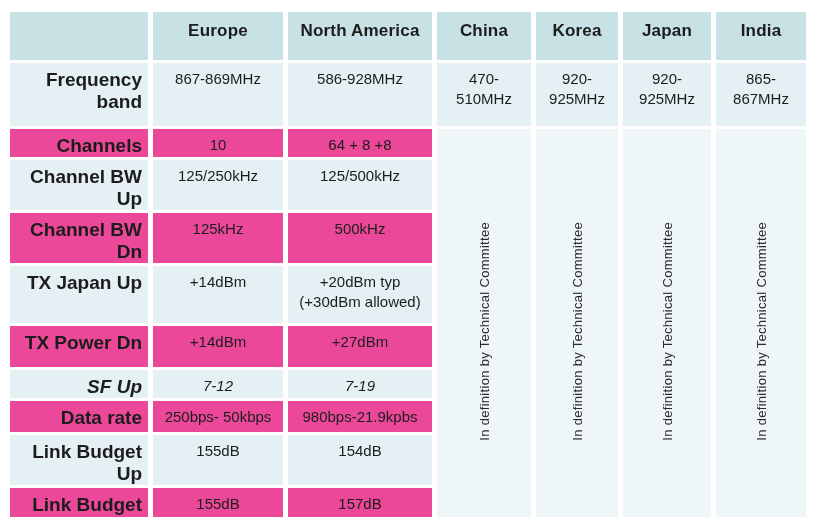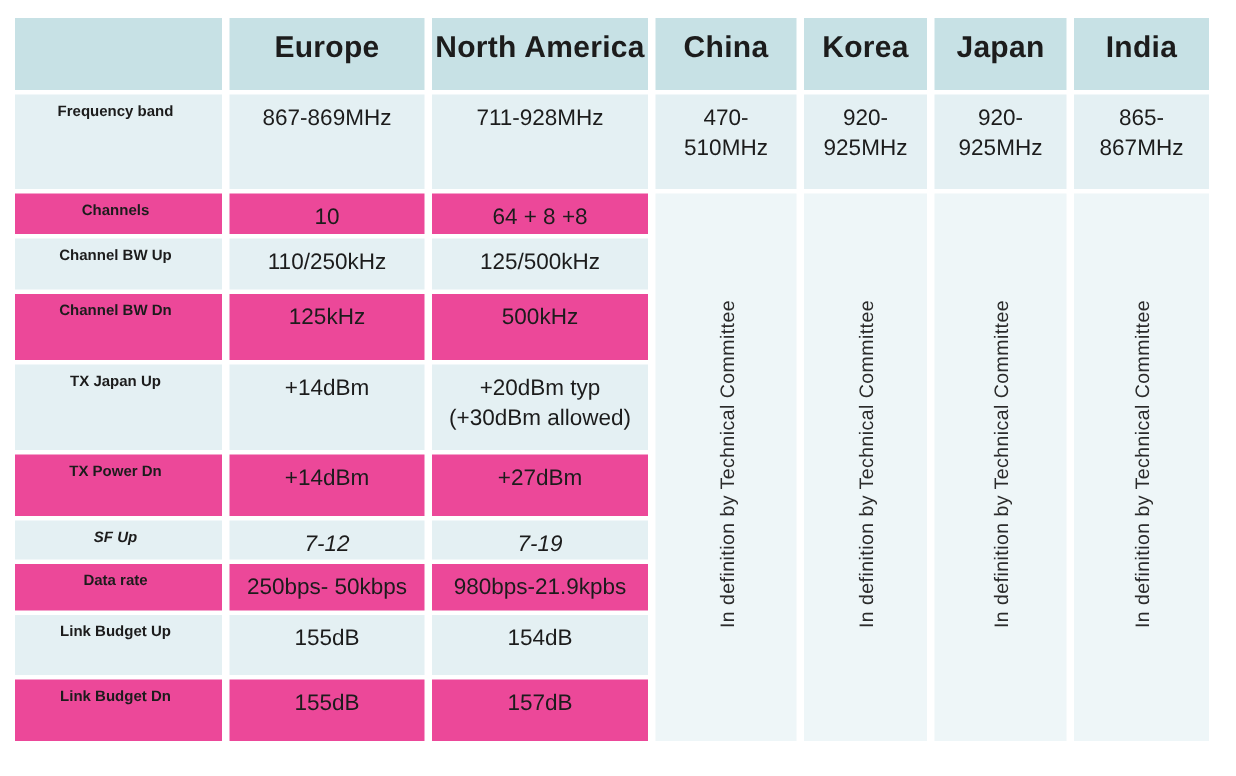--- a/index.html
+++ b/index.html
@@ -24,30 +24,30 @@
   col.c-jp    { width: 88px; }
   col.c-in    { width: 90px; }
 
   th, td {
     vertical-align: top;
     color: #1c1c1c;
     overflow: hidden;
   }
   th.hd {
     background: #c7e1e5;
-    font-size: 20px;
+    font-size: 17px;
     font-weight: bold;
     text-align: center;
     padding-top: 9px;
     letter-spacing: 0.2px;
   }
   td.lbl {
-    font-size: 10px;
+    font-size: 19px;
     font-weight: bold;
-    text-align: center;
+    text-align: right;
     padding: 6px 6px 0 2px;
   }
   td.val {
     font-size: 15px;
     text-align: center;
     padding-top: 6px;
     line-height: 1.35;
   }
   .pre { white-space: pre-line; }
   .dark td  { background: #e4f0f3; }
@@ -99,42 +99,42 @@
       <th class="hd">China</th>
       <th class="hd">Korea</th>
       <th class="hd">Japan</th>
       <th class="hd">India</th>
     </tr>
   </thead>
   <tbody>
     <tr class="r0 dark">
       <td class="lbl">Frequency band</td>
       <td class="val">867-869MHz</td>
-      <td class="val">711-928MHz</td>
+      <td class="val">586-928MHz</td>
       <td class="val pre">470-
 510MHz</td>
       <td class="val pre">920-
 925MHz</td>
       <td class="val pre">920-
 925MHz</td>
       <td class="val pre">865-
 867MHz</td>
     </tr>
     <tr class="r1 light">
       <td class="lbl">Channels</td>
       <td class="val">10</td>
       <td class="val">64 + 8 +8</td>
       <td class="merged" rowspan="9"><span class="vtext">In definition by Technical Committee</span></td>
       <td class="merged" rowspan="9"><span class="vtext">In definition by Technical Committee</span></td>
       <td class="merged" rowspan="9"><span class="vtext">In definition by Technical Committee</span></td>
       <td class="merged" rowspan="9"><span class="vtext">In definition by Technical Committee</span></td>
     </tr>
     <tr class="r2 dark">
       <td class="lbl">Channel BW Up</td>
-      <td class="val">110/250kHz</td>
+      <td class="val">125/250kHz</td>
       <td class="val">125/500kHz</td>
     </tr>
     <tr class="r3 light">
       <td class="lbl">Channel BW Dn</td>
       <td class="val">125kHz</td>
       <td class="val">500kHz</td>
     </tr>
     <tr class="r4 dark">
       <td class="lbl">TX Japan Up</td>
       <td class="val">+14dBm</td>

